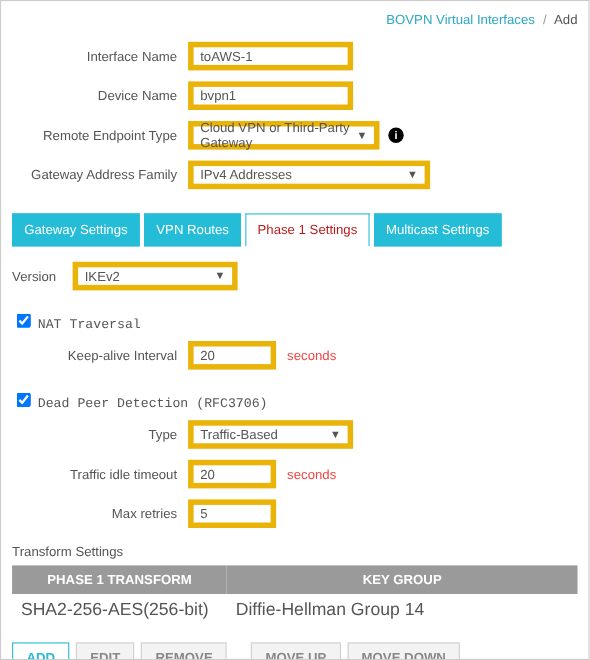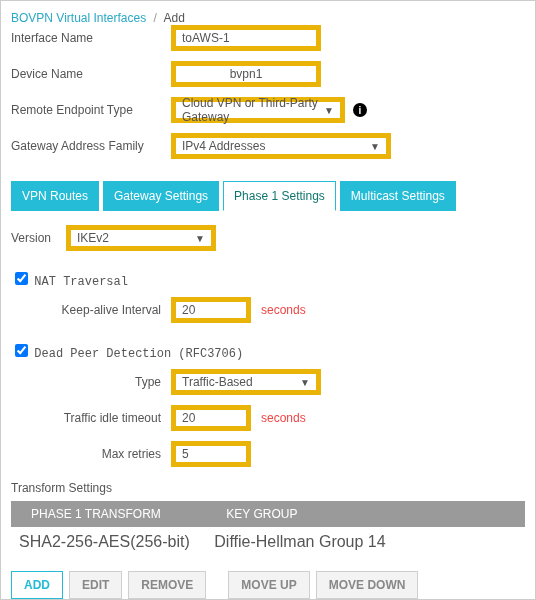--- a/index.html
+++ b/index.html
@@ -9,59 +9,59 @@
     font-size: 12px;
     color: #555;
     background: #fff;
     width: 536px;
     height: 600px;
     border: 1px solid #ccc;
     padding: 10px 10px 0 10px;
     overflow: hidden;
   }
   a.bc { color: #2aa8c6; text-decoration: none; }
-  .breadcrumb { font-size: 12px; margin-bottom: 0; }
+  .breadcrumb { font-size: 12px; margin-bottom: 13px; text-align: right; }
   .breadcrumb .sep { color: #999; margin: 0 4px; }
   .form-row { display: flex; align-items: center; margin-bottom: 10px; }
-  .form-row .lbl { width: 160px; text-align: left; padding-right: 10px; color: #555; }
+  .form-row .lbl { width: 160px; text-align: right; padding-right: 10px; color: #555; }
   .form-row .lbl2 { width: 160px; text-align: right; padding-right: 10px; color: #555; }
   input[type="text"], select, .selectlike, .readonly {
     height: 26px;
     border: 5px solid #eab308;
     padding: 3px 6px;
     font-size: 12px;
     color: #555;
     background: #fff;
   }
-  .readonly { background: #efefef; border: 1px solid #cfcfcf; color: #777; text-align: center; }
+  .readonly { background: #efefef; border: 1px solid #cfcfcf; color: #777; }
   .selectlike { display: inline-flex; align-items: center; justify-content: space-between; cursor: pointer; }
   .selectlike .arrow, .arrow { color: #555; font-size: 10px; margin-left: 6px; }
   .info-icon { display:inline-flex; align-items:center; justify-content:center; width:14px;height:14px;border-radius:50%;background:#000;color:#fff;font-size:10px;font-weight:bold;margin-left:8px;}
   .tabs { display:flex; gap:4px; margin: 22px 0 14px 0; }
   .tab {
     background:#24bcd6;
     color:#fff;
     padding:7px 10px;
     font-size:12px;
     cursor:pointer;
     white-space:nowrap;
     border:1px solid #24bcd6;
   }
   .tab.active {
     background:#fff;
-    color:#0f766e;
+    color:#b91c1c;
     border:1px solid #24bcd6;
     border-bottom:1px solid #fff;
   }
   .check-row { margin: 18px 0 8px 0; }
   .check-row label { color:#555;font-family:Liberation Mono, monospace; }
   .section-title { font-size:12px; color:#555; margin-top:14px; margin-bottom:6px; }
   table.transform { width:100%; border-collapse: collapse; }
   table.transform th {
-    background:#9a9a9a; color:#fff; text-align:left; padding:6px 20px; font-size:12px; font-weight:normal;
+    background:#9a9a9a; color:#fff; text-align:center; padding:6px 20px; font-size:12px; font-weight:bold;
   }
   table.transform td { padding:6px 8px; color:#555; font-size:16px; }
   .btn-row { display:flex; gap:6px; margin-top:14px; }
   .btn {
     border:1px solid #cfcfcf; background:#f3f3f3; color:#888; padding:6px 12px;
     font-size:12px; font-weight:bold; cursor:pointer;
   }
   .btn.primary { color:#24bcd6; border-color:#24bcd6; background:#fff; }
   .unit { margin-left: 10px; color:#ef4444; }
 </style>
@@ -95,22 +95,22 @@
 
 <div class="form-row">
   <div class="lbl">Gateway Address Family</div>
   <div class="selectlike" style="width:220px">
     <span>IPv4 Addresses</span>
     <span class="arrow">▼</span>
   </div>
 </div>
 
 <div class="tabs">
+  <div class="tab">Gateway Settings</div>
   <div class="tab">VPN Routes</div>
-  <div class="tab">Gateway Settings</div>
   <div class="tab active">Phase 1 Settings</div>
   <div class="tab">Multicast Settings</div>
 </div>
 
 <div class="form-row" style="margin-bottom:0">
   <div style="width:55px;text-align:left;padding-right:10px">Version</div>
   <div class="selectlike" style="width:150px">
     <span>IKEv2</span>
     <span class="arrow">▼</span>
   </div>

